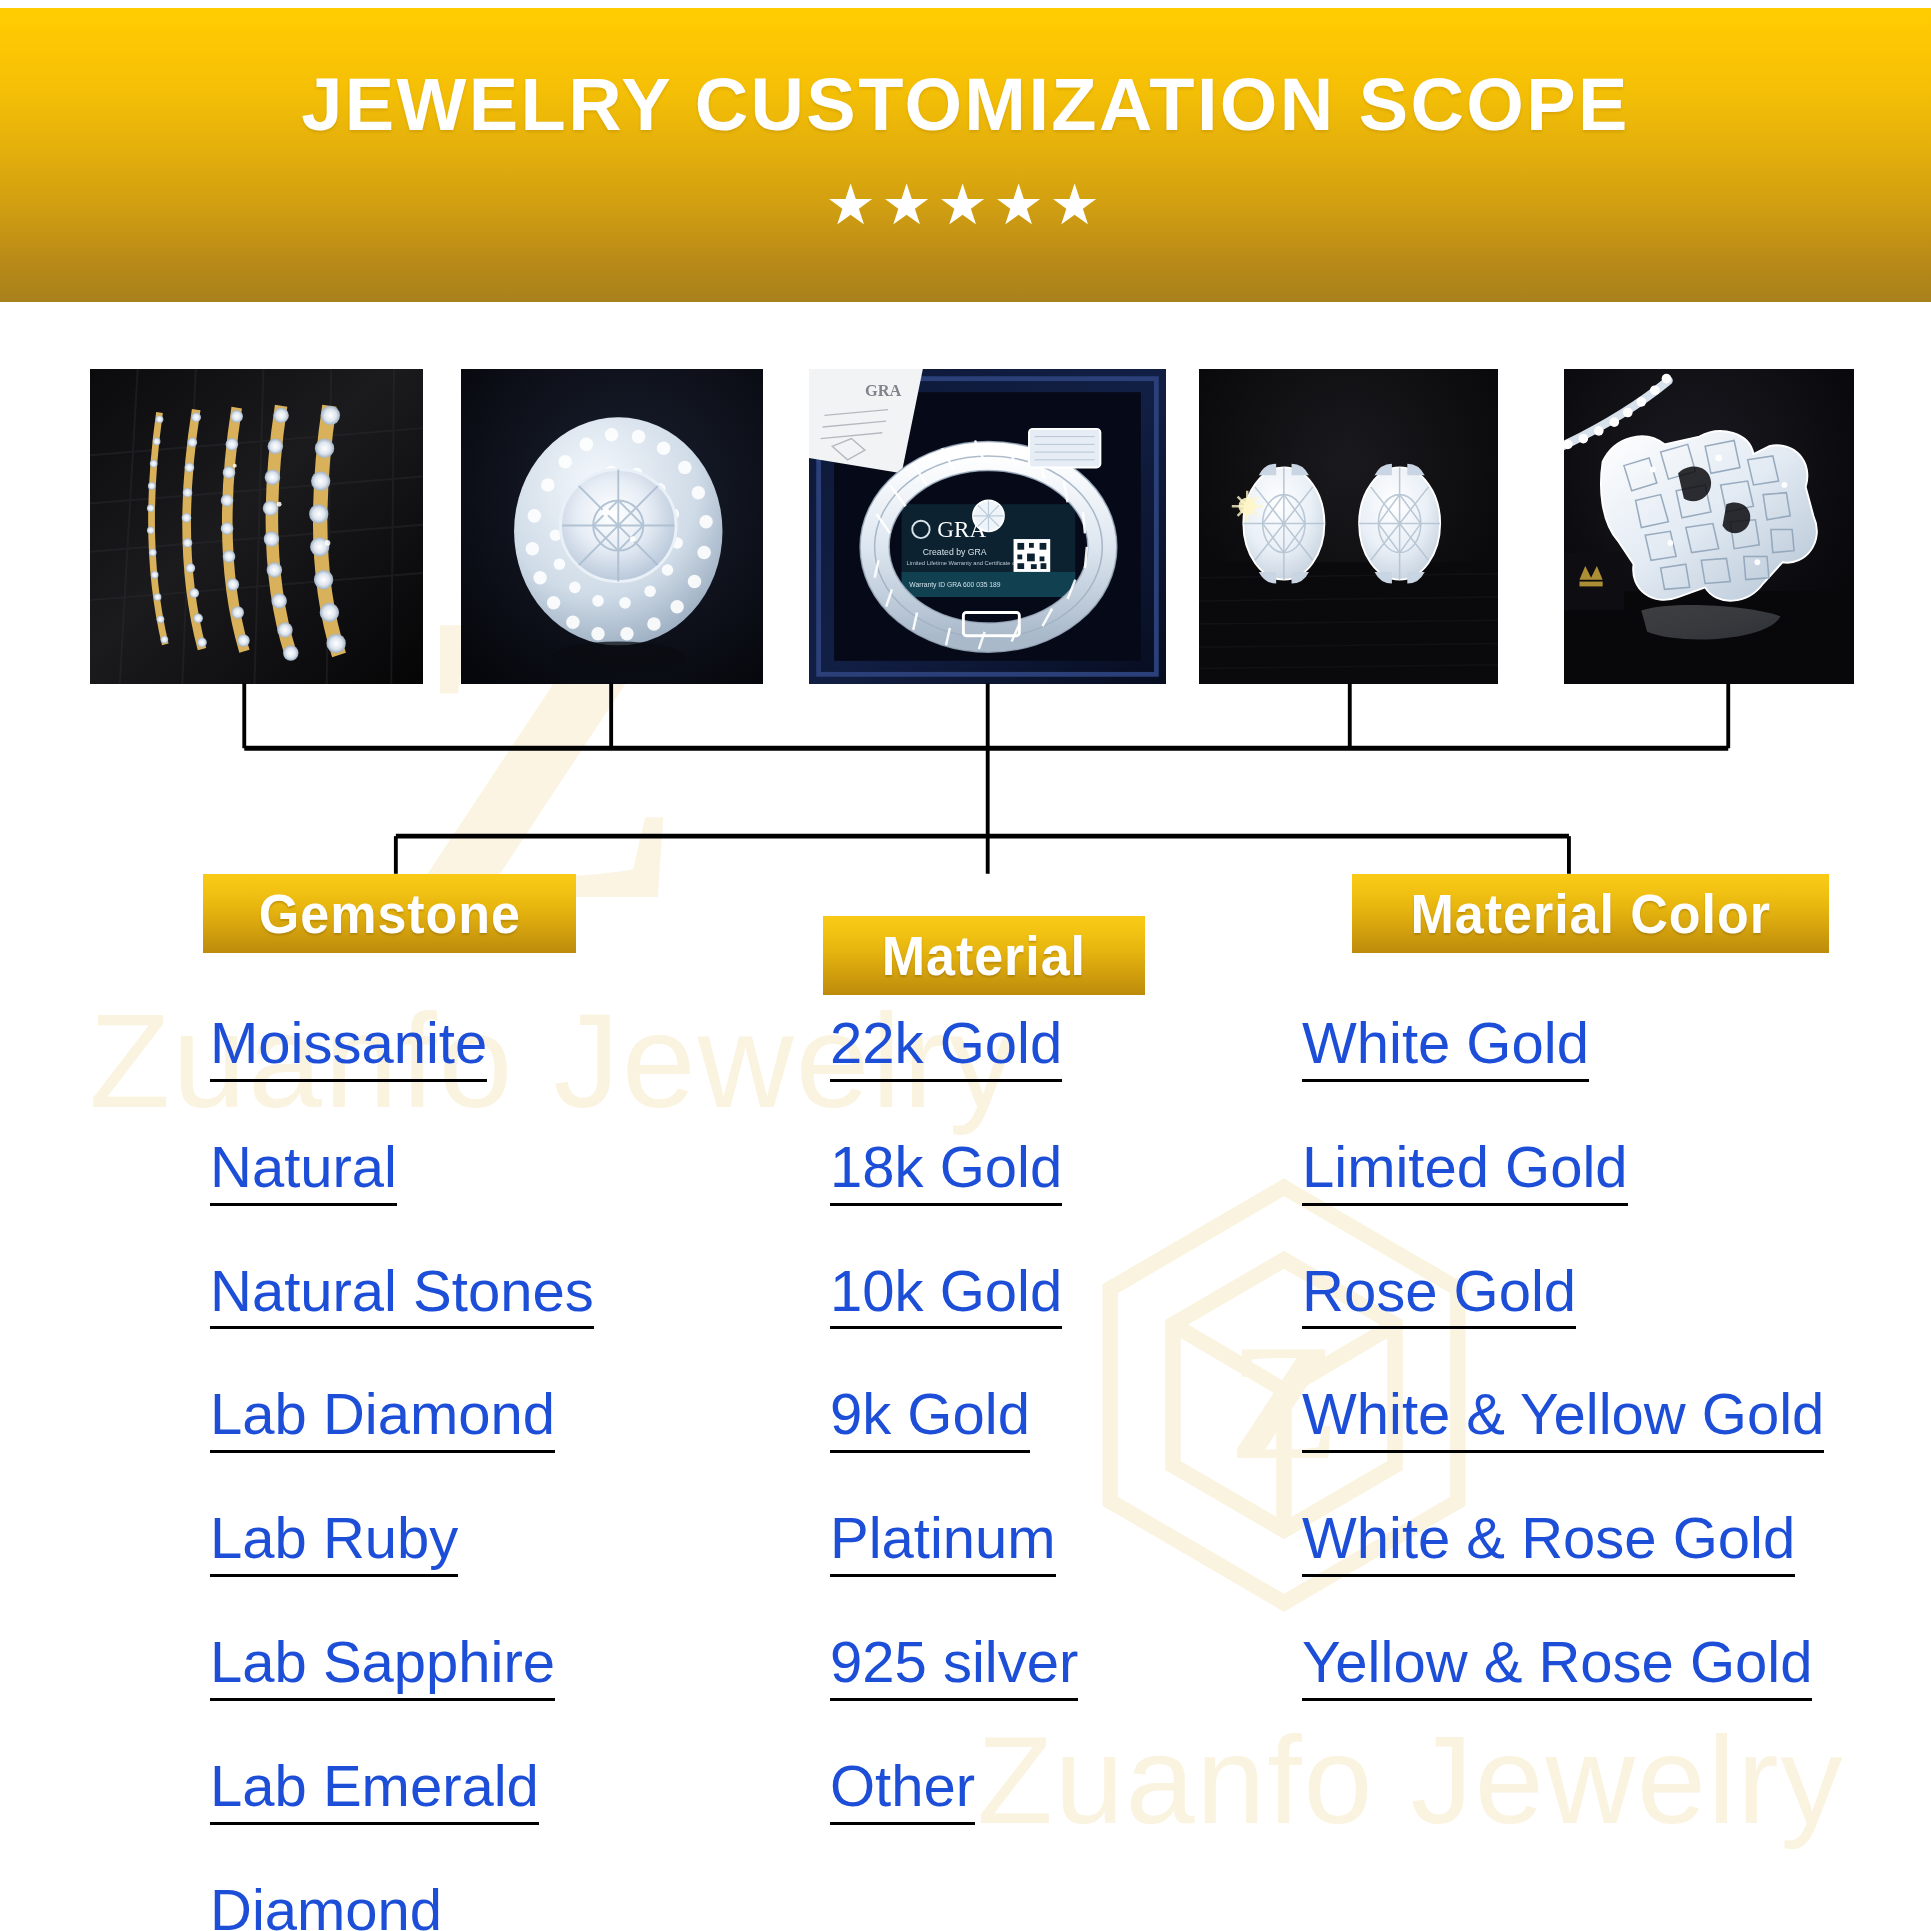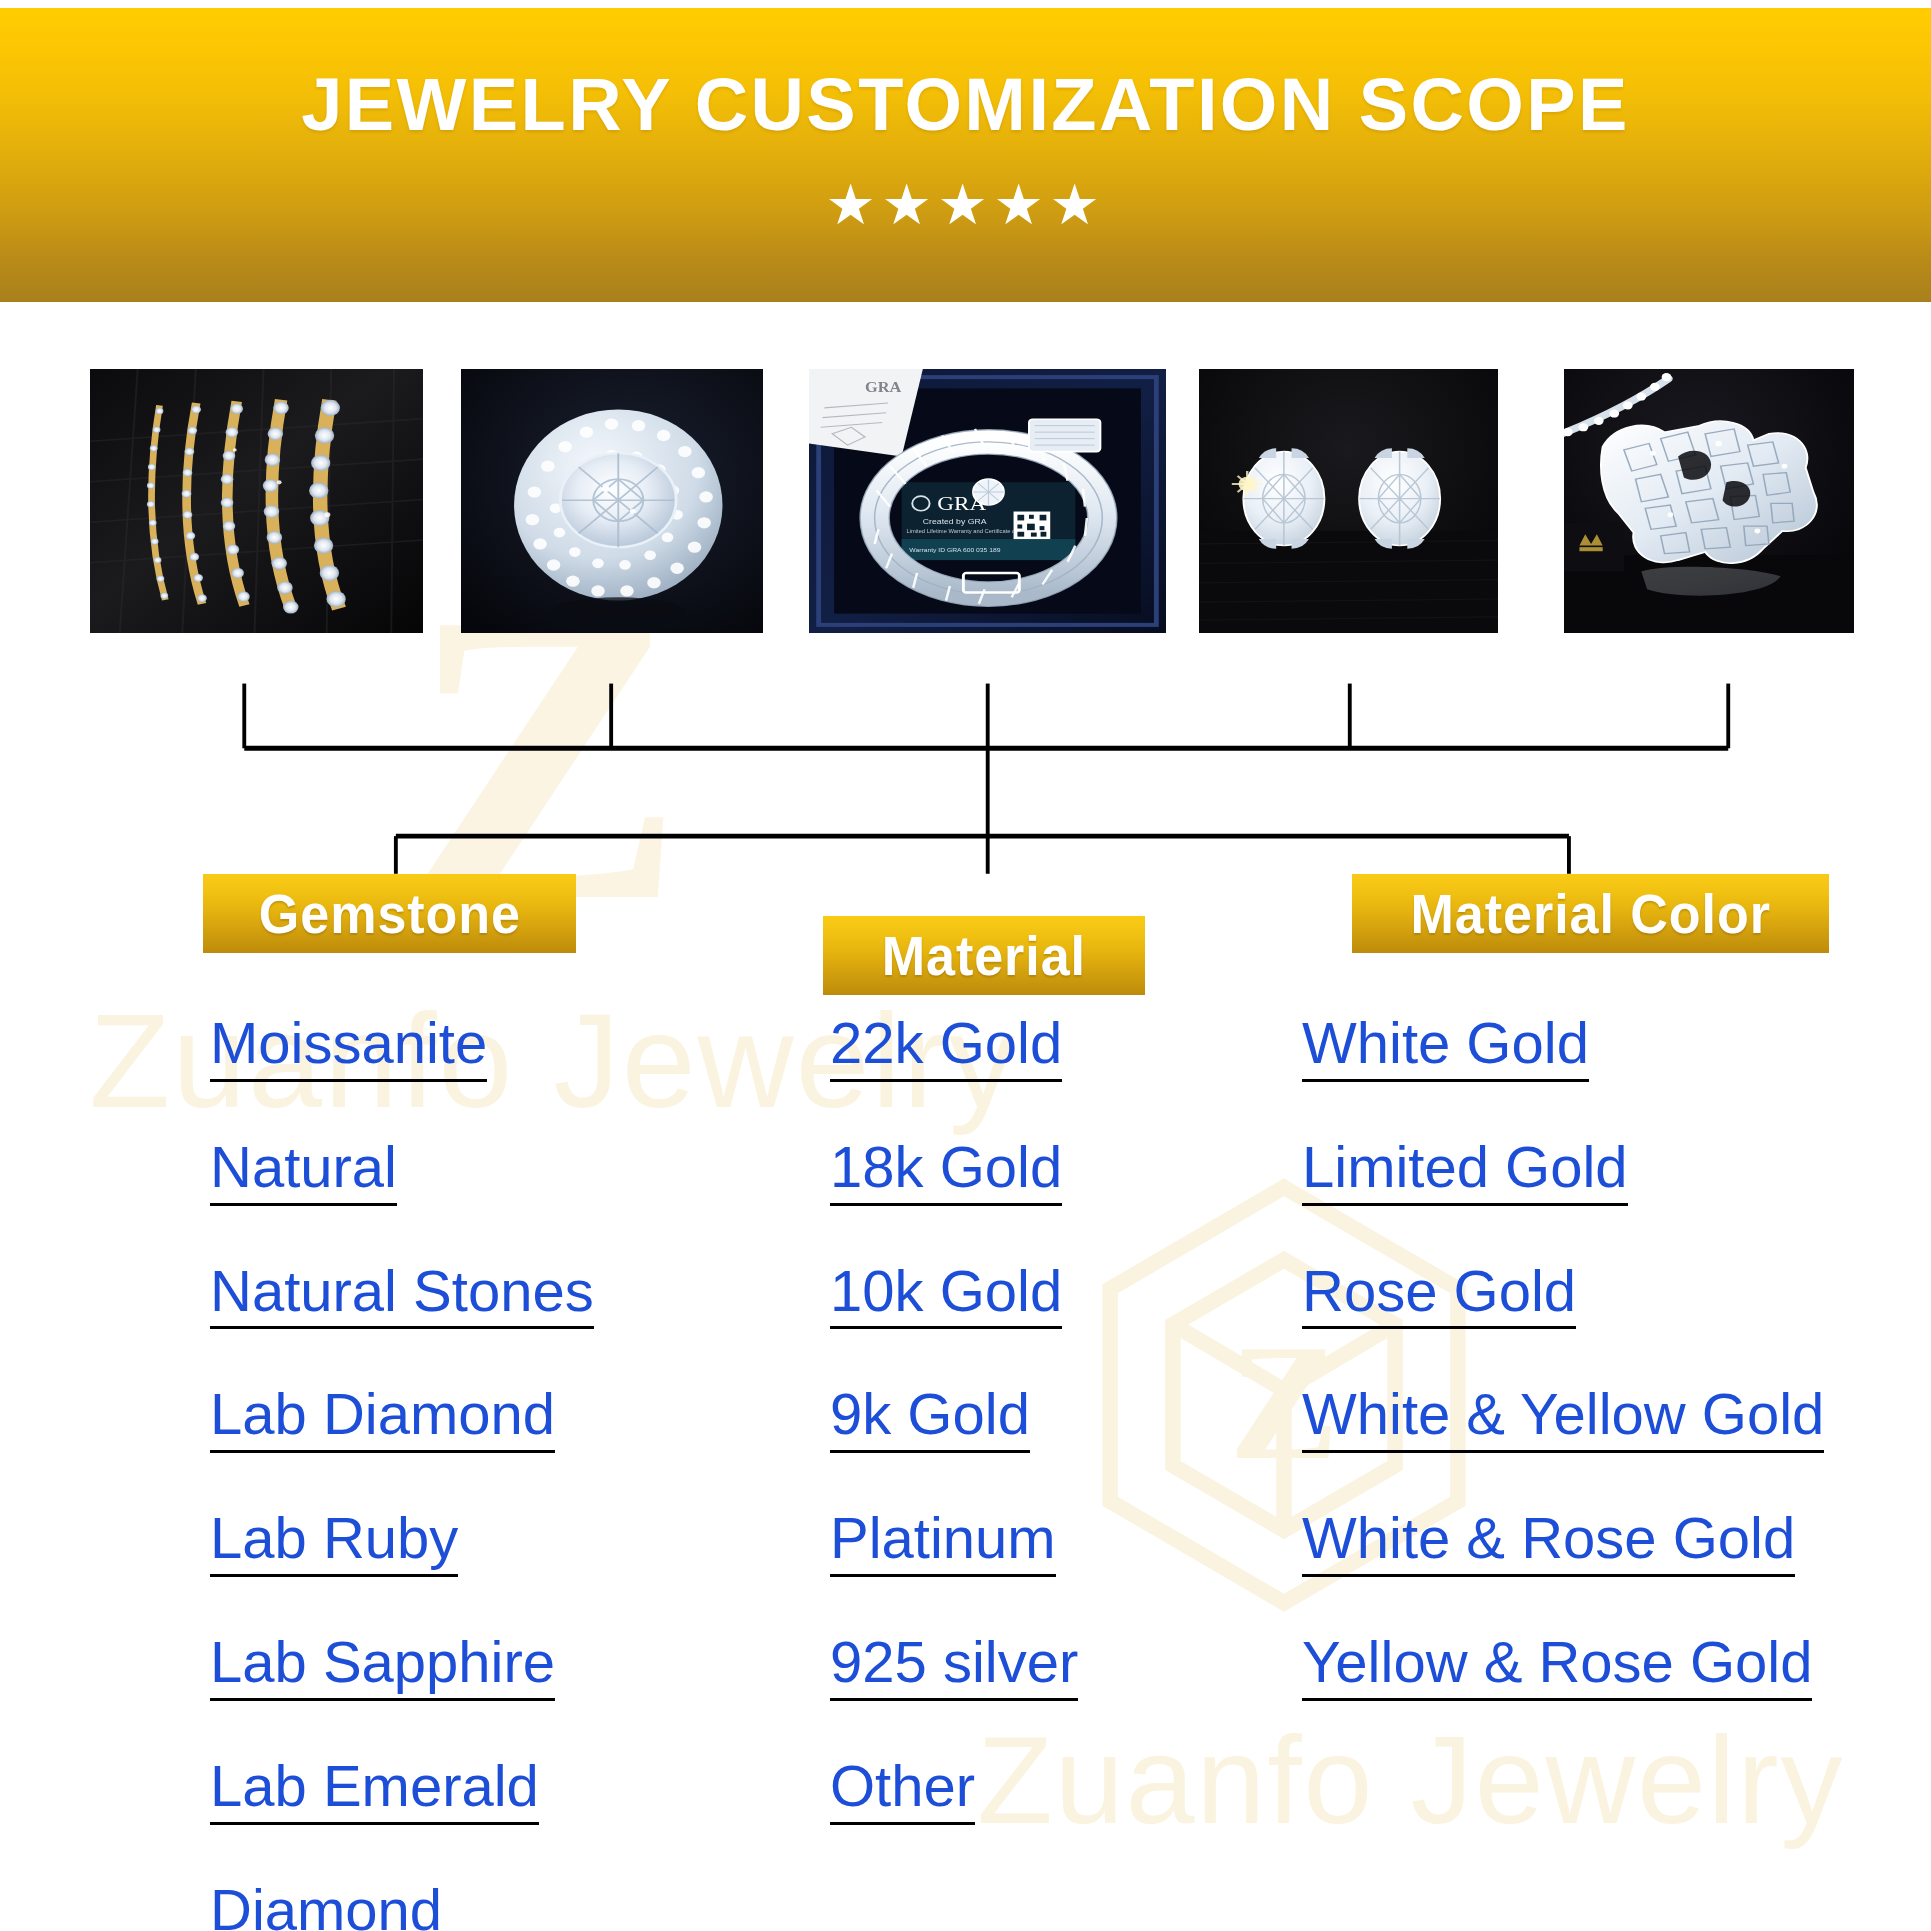--- a/index.html
+++ b/index.html
@@ -69,21 +69,21 @@
     color:#ffffff;
     font-size:56px;
     letter-spacing:5.8px;
     line-height:1;
   }
 
   
   .tiles { position:absolute; left:0; top:0; width:1931px; height:1931px; z-index:3; }
   .tile {
     position:absolute;
-    top:369px; height:264px;
+    top:369px; height:315px;
     overflow:hidden;
     background:#07070b;
   }
   .tile-1 { left:90px;   width:333px; }
   .tile-2 { left:461px;  width:302px; }
   .tile-3 { left:809px;  width:357px; }
   .tile-4 { left:1199px; width:299px; }
   .tile-5 { left:1564px; width:290px; }
   .tile svg { display:block; width:100%; height:100%; }
 

